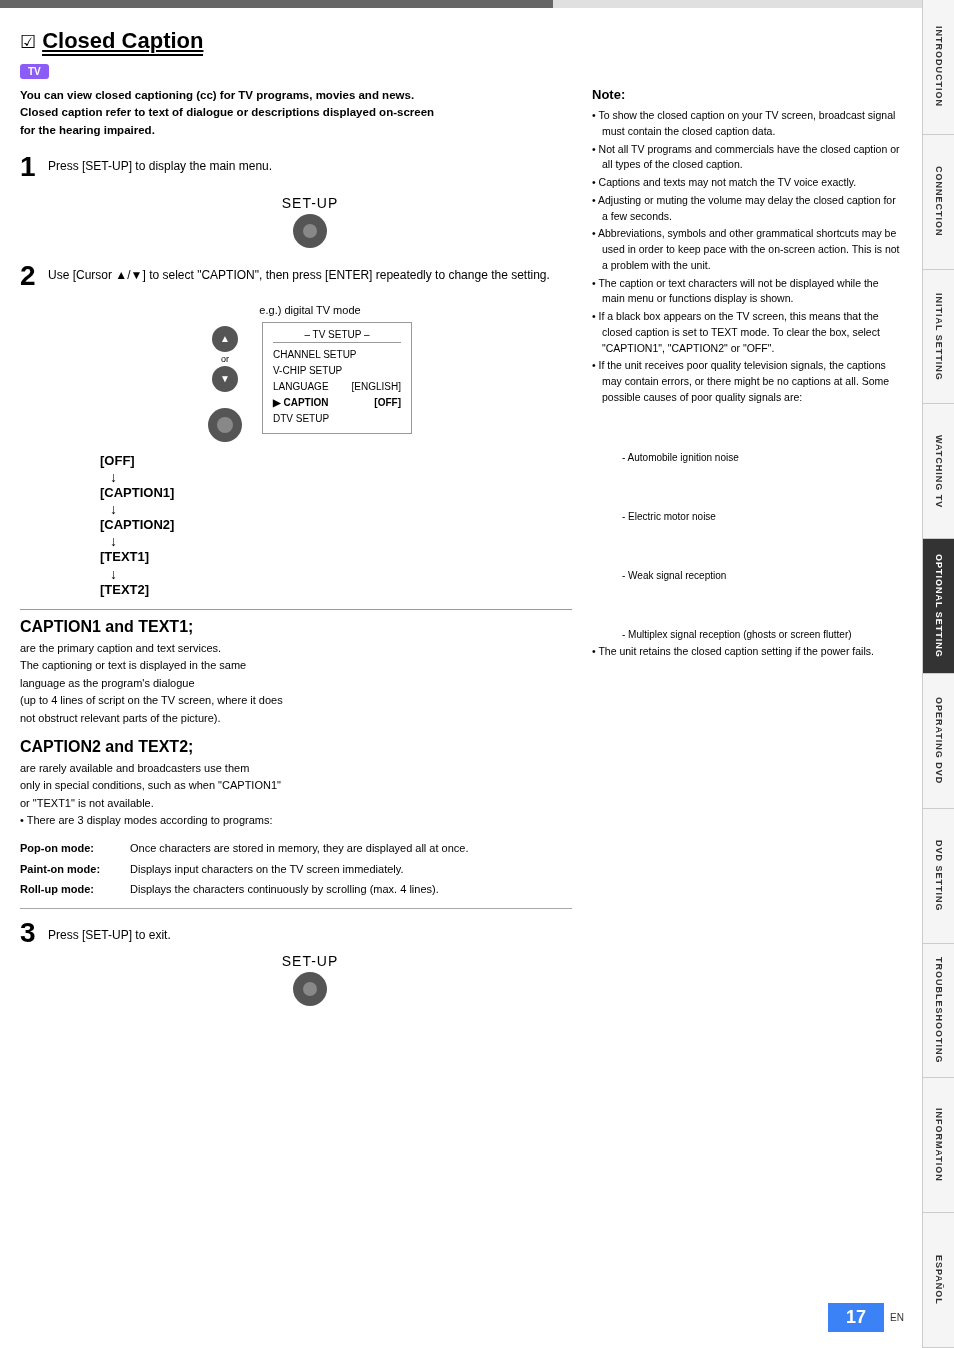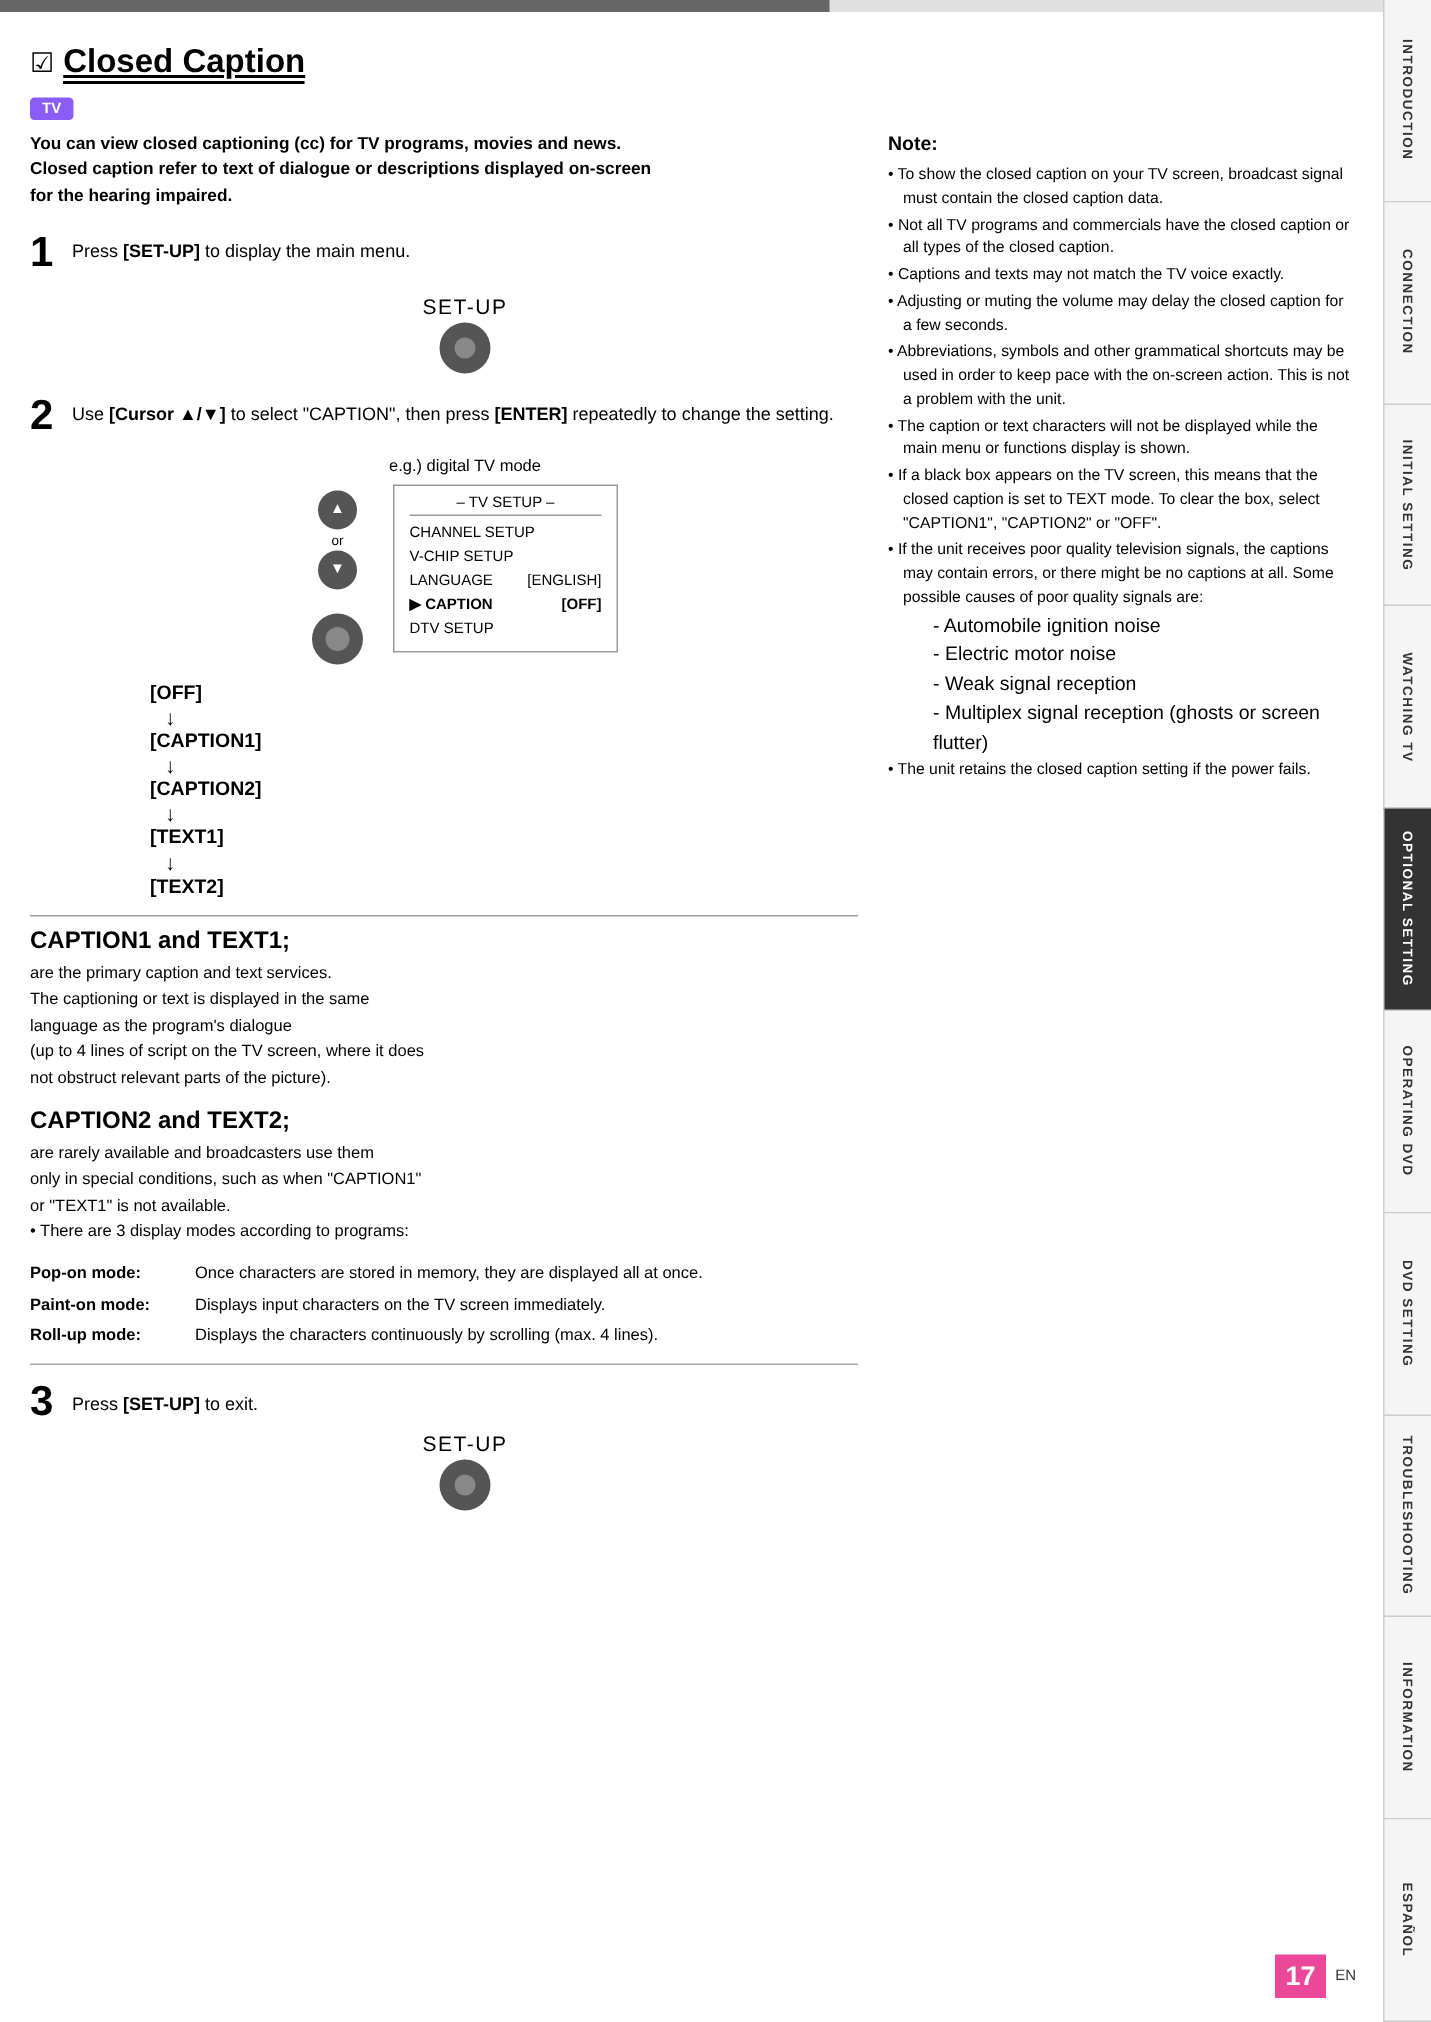--- a/index.html
+++ b/index.html
@@ -133,21 +133,21 @@
       font-size: 28px;
       font-weight: bold;
       line-height: 1;
       min-width: 20px;
     }
     .step-text {
       font-size: 12px;
       line-height: 1.5;
       padding-top: 4px;
     }
-    .step-text b { font-weight: bold; }
+    .step-text b { font-weight: normal; }
 
     
     .remote-setup {
       display: flex;
       flex-direction: column;
       align-items: center;
       margin: 6px 0 14px 28px;
     }
     .remote-label {
       font-size: 14px;
@@ -320,42 +320,43 @@
       font-size: 10.5px;
       line-height: 1.5;
       padding-left: 10px;
       text-indent: -10px;
       margin-bottom: 2px;
     }
     .note-list li::before {
       content: "• ";
     }
     .note-sub {
-      font-size: 13px;
+      font-size: 10px;
       line-height: 1.5;
       padding-left: 20px;
       text-indent: 0;
       display: block;
+      margin-top: 44px;
     }
 
     
     .page-number-area {
       position: absolute;
       bottom: 16px;
       right: 50px;
       display: flex;
       align-items: center;
       gap: 6px;
     }
     .page-number-box {
-      background: #ec4899;
+      background: #3b82f6;
       color: #fff;
       font-size: 18px;
       font-weight: bold;
-      padding: 4px 7px;
+      padding: 4px 18px;
     }
     .page-en {
       font-size: 10px;
       color: #333;
     }
 
     .divider-line {
       border: none;
       border-top: 1px solid #aaa;
       margin: 10px 0;

